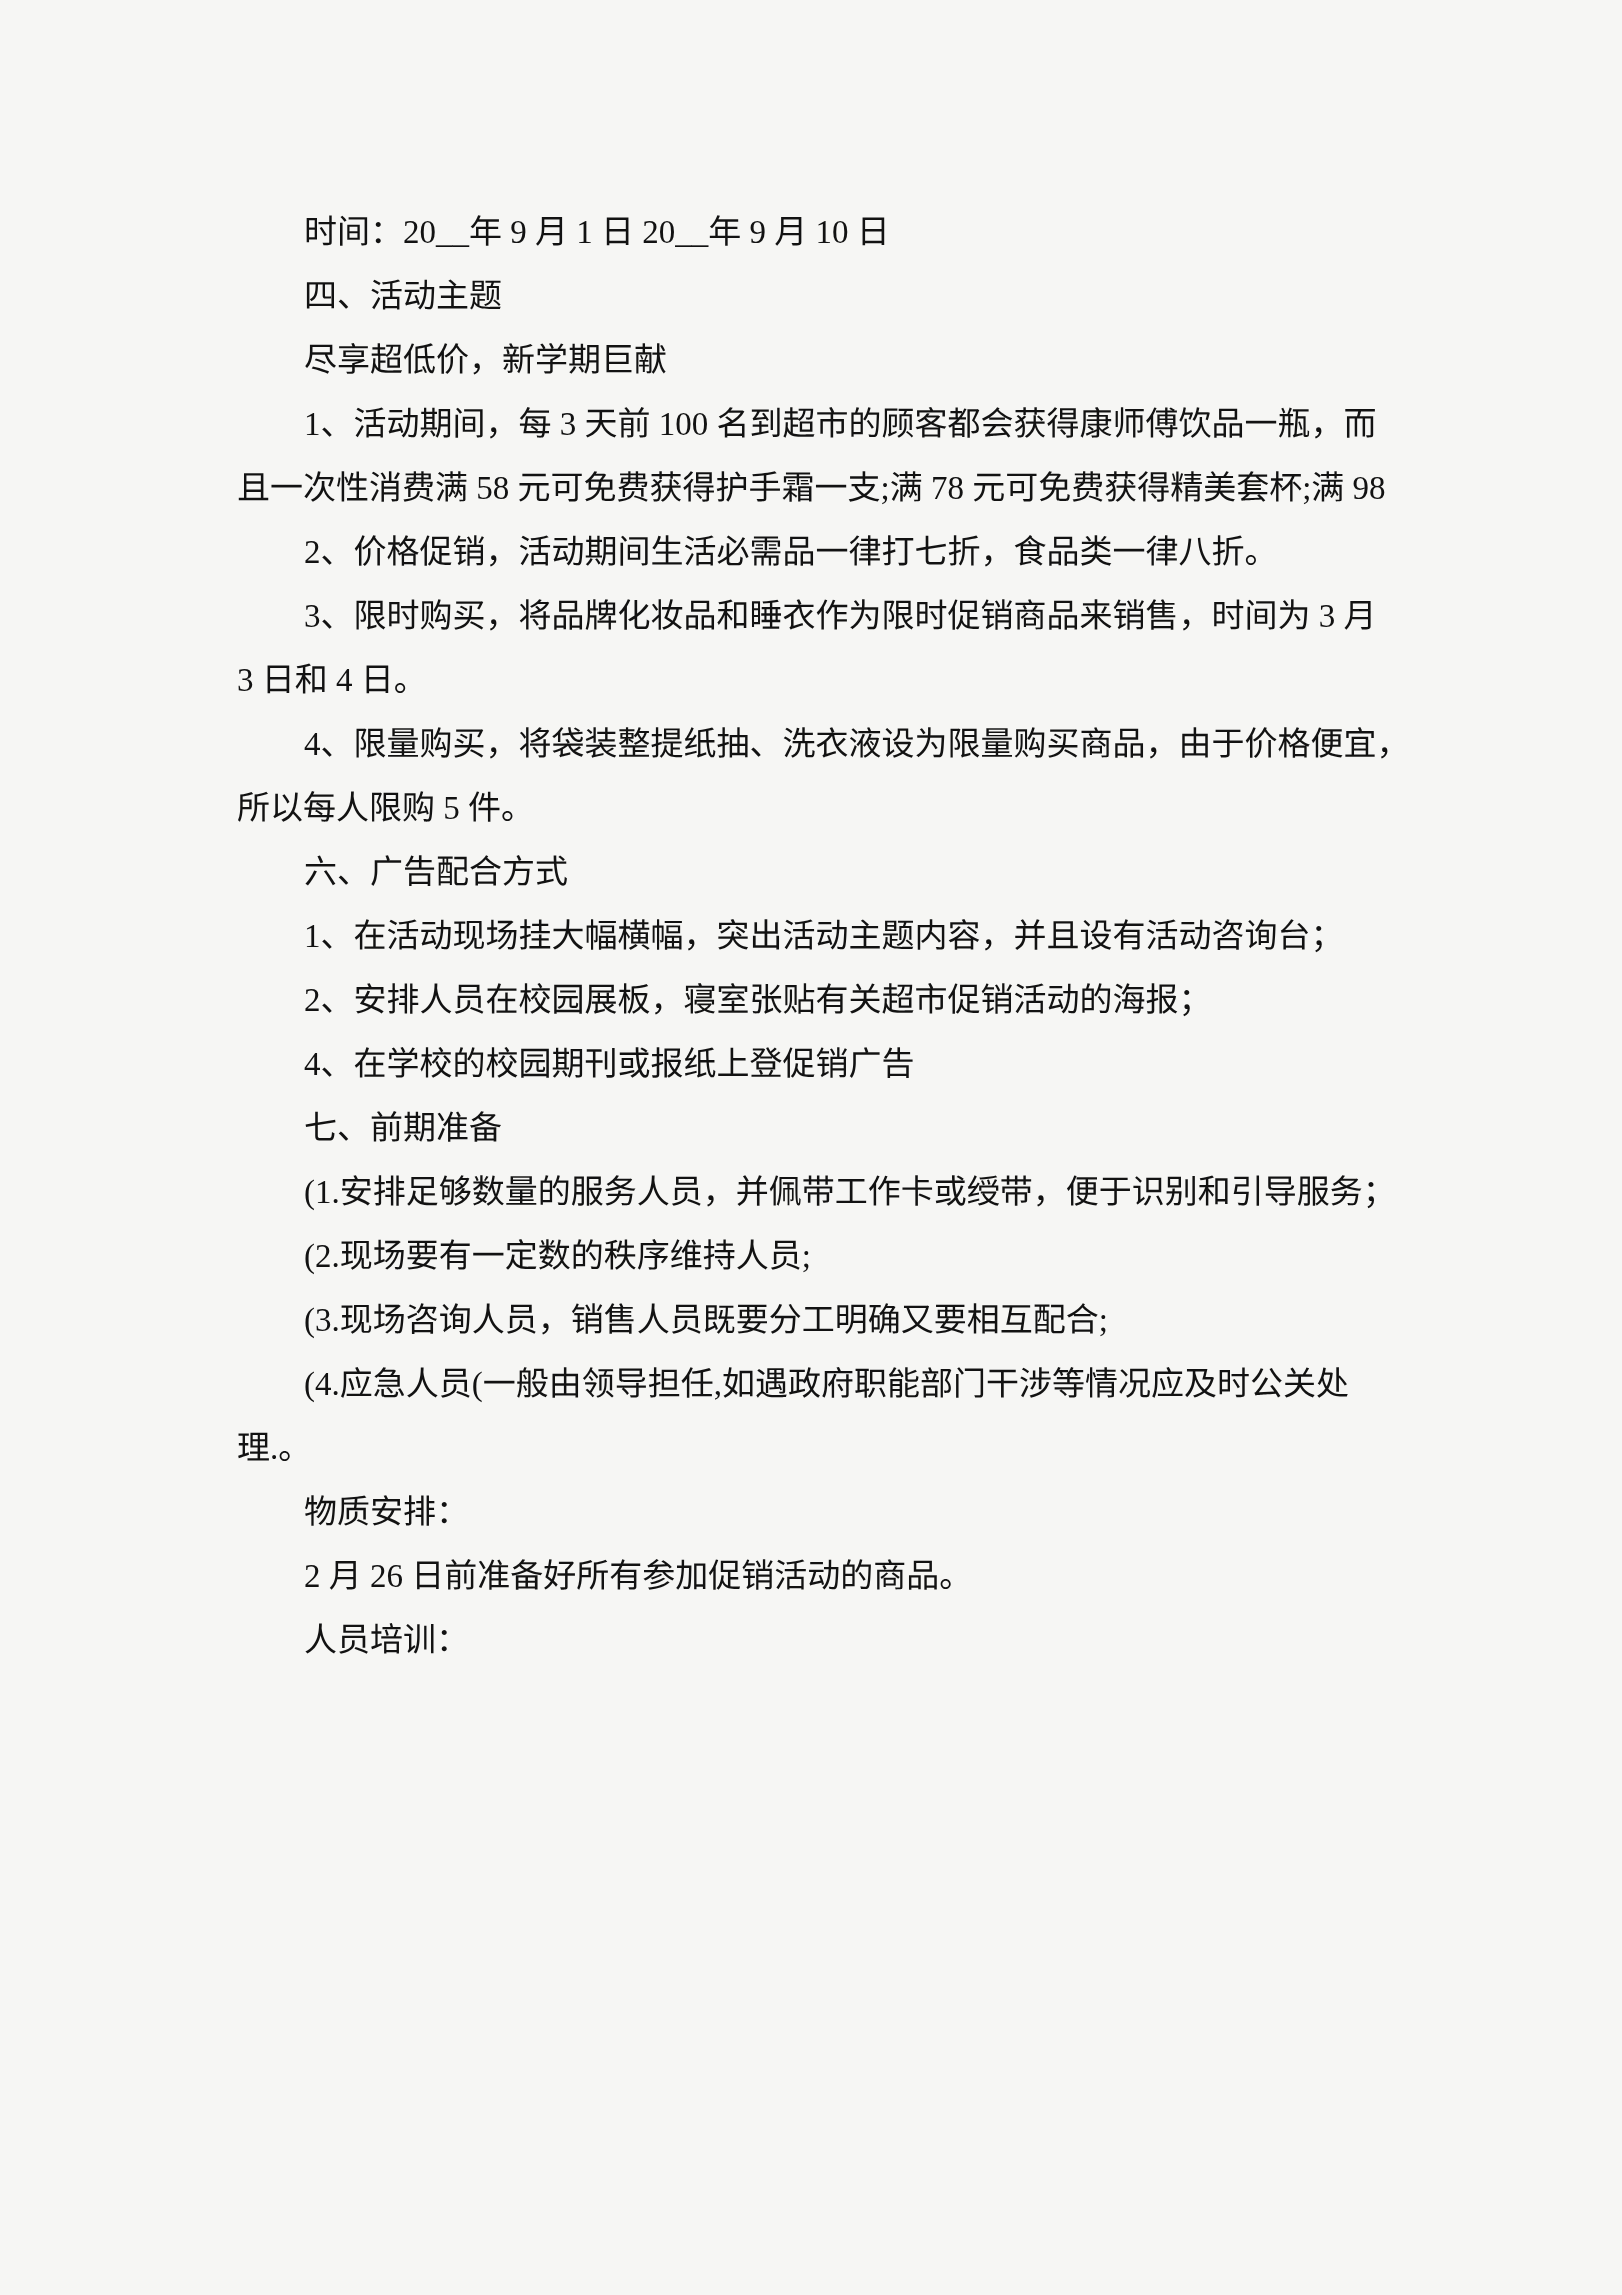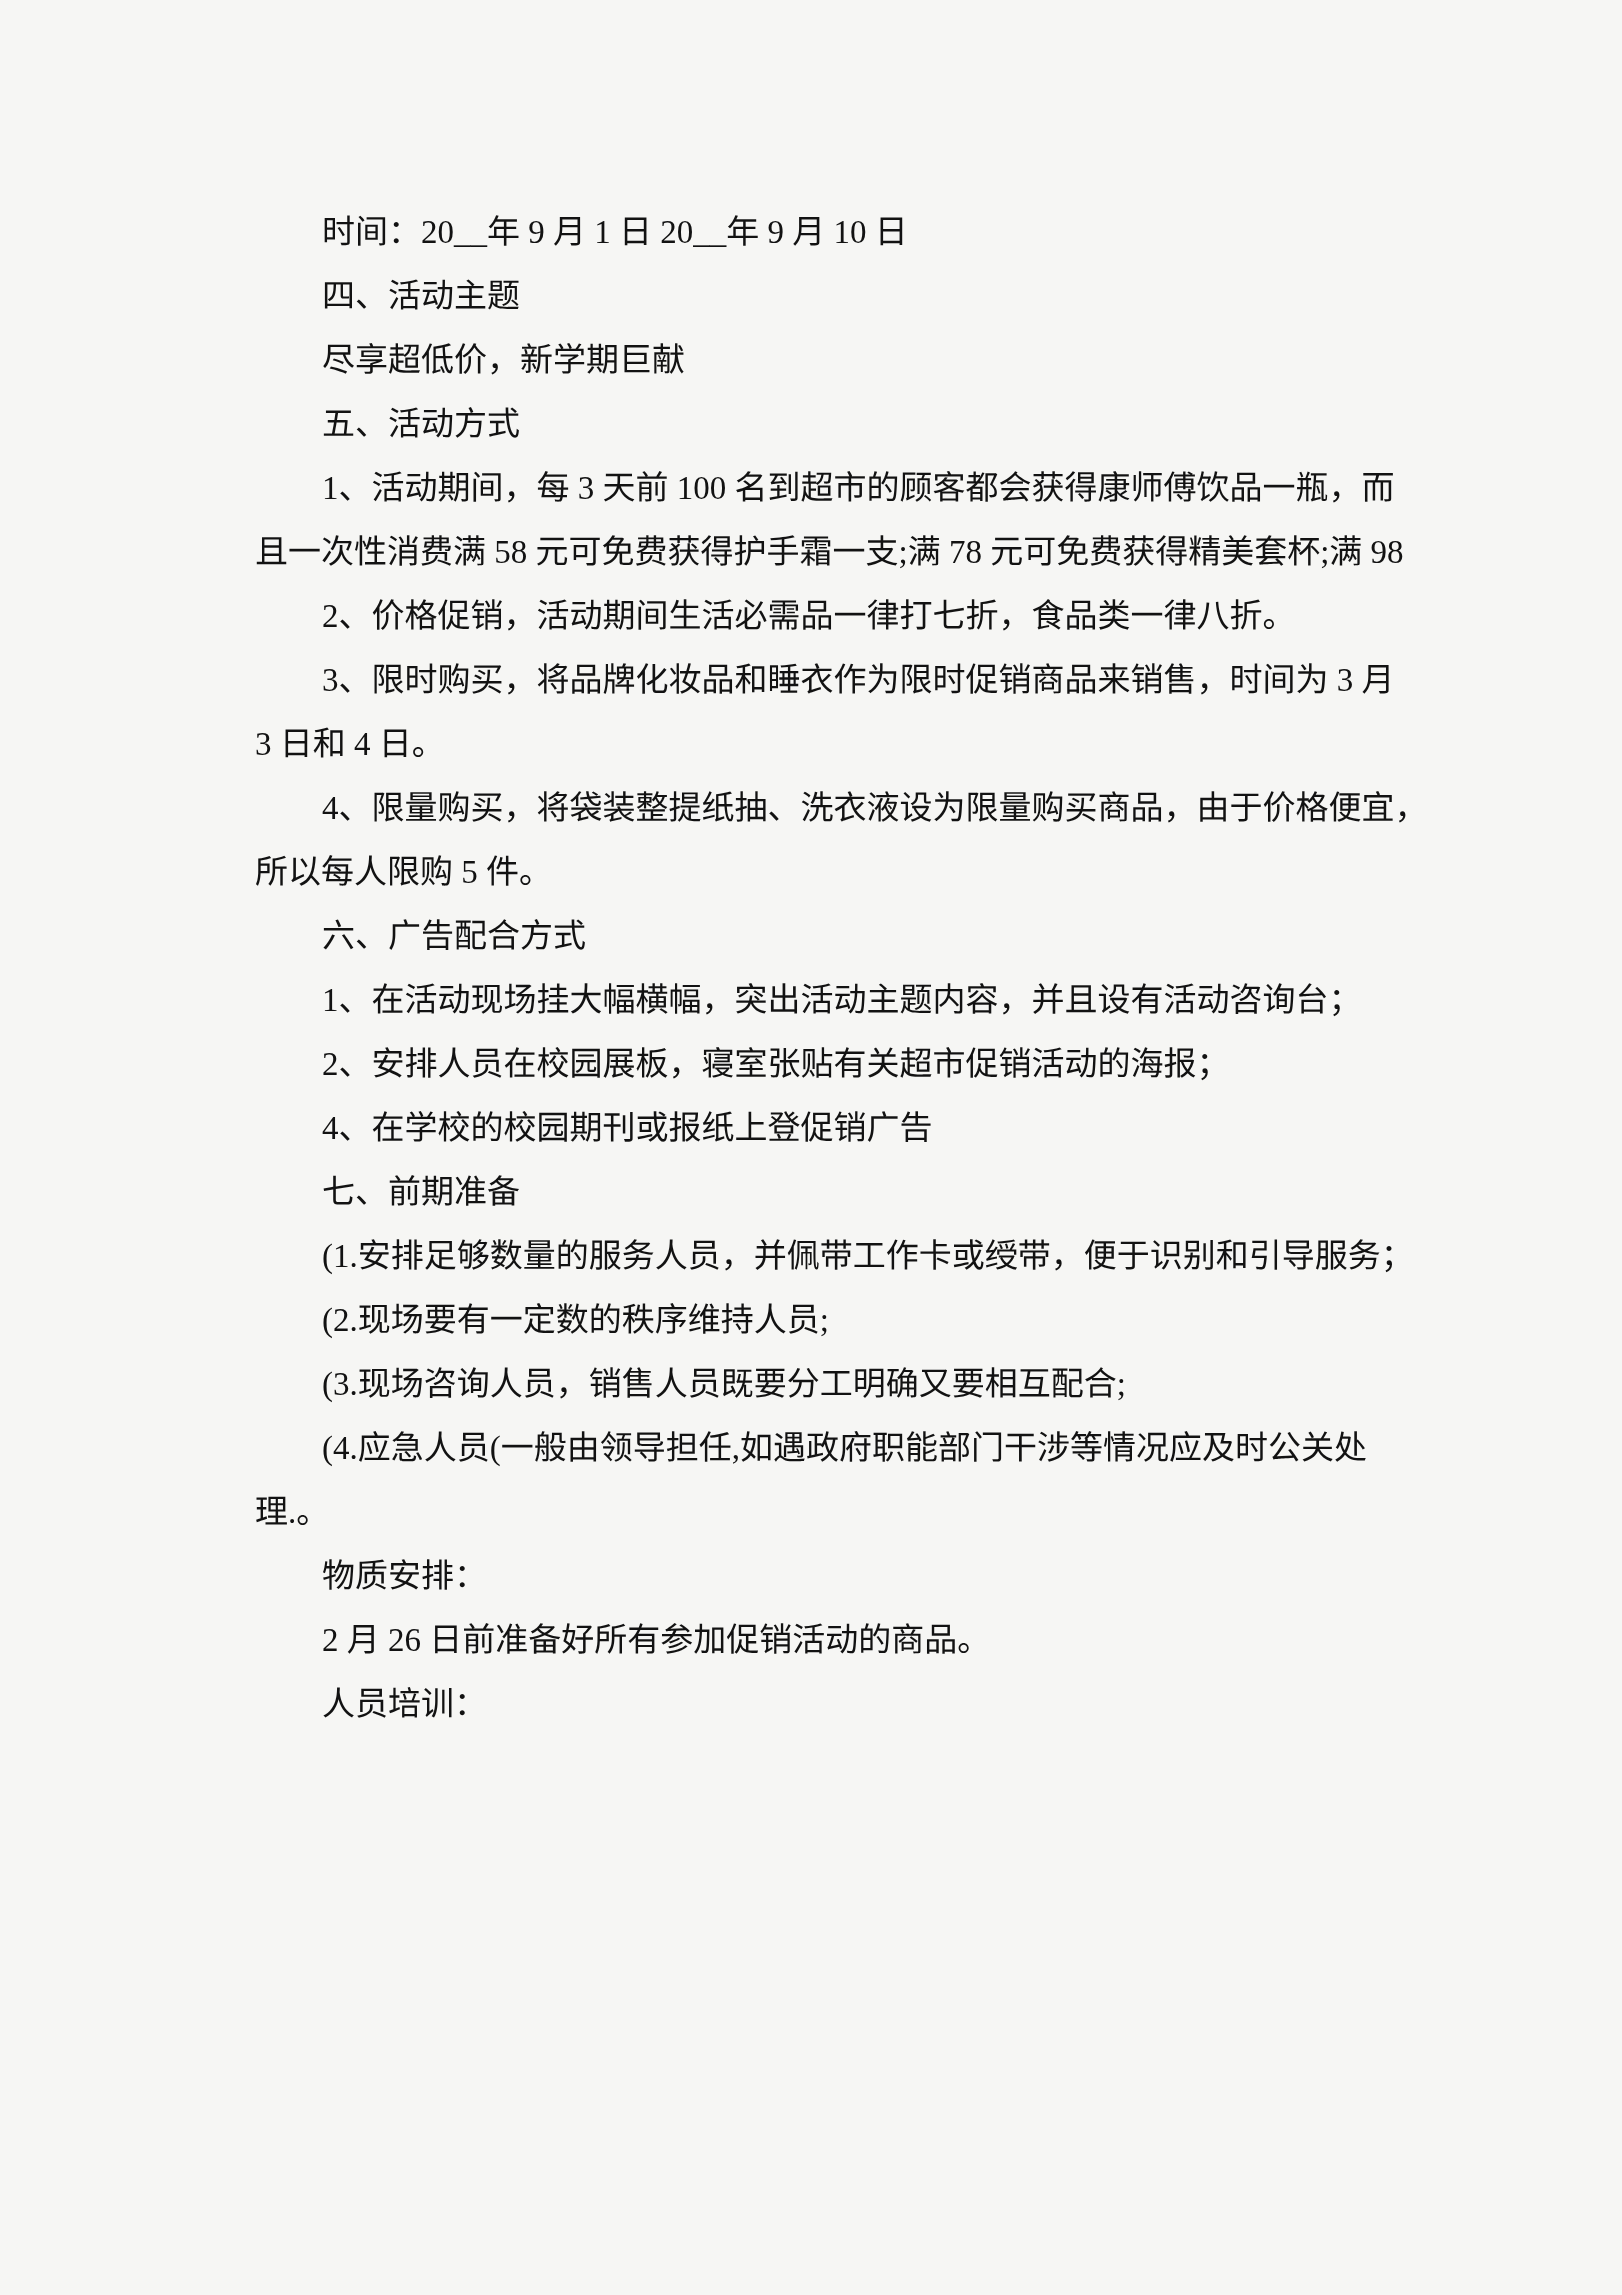--- a/index.html
+++ b/index.html
@@ -10,21 +10,21 @@
   body {
     position: relative;
     width: 1623px;
     height: 2295px;
     background: var(--page-bg, #f6f6f4);
     overflow: hidden;
   }
   
   .doc-body {
     position: absolute;
-    left: 255px;
+    left: 237px;
     top: 200px;
     width: 1139px;
     font-family: "Liberation Serif", "DejaVu Serif", serif;
     font-size: 33px;
     line-height: 64px;
     color: var(--ink, #121212);
     letter-spacing: 0;
   }
   .text-line {
     height: 64px;
@@ -35,21 +35,20 @@
     text-indent: 67px; 
   }
 </style>
 </head>
 <body style="--page-bg: #f6f6f4; --ink: #121212;">
 
 <div class="doc-body">
     <div class="text-line indent">时间：20__年 9 月 1 日 20__年 9 月 10 日</div>
     <div class="text-line indent">四、活动主题</div>
     <div class="text-line indent">尽享超低价，新学期巨献</div>
-    <div class="text-line indent">五、活动方式</div>
     <div class="text-line indent">1、活动期间，每 3 天前 100 名到超市的顾客都会获得康师傅饮品一瓶，而</div>
     <div class="text-line">且一次性消费满 58 元可免费获得护手霜一支;满 78 元可免费获得精美套杯;满 98</div>
     <div class="text-line indent">2、价格促销，活动期间生活必需品一律打七折，食品类一律八折。</div>
     <div class="text-line indent">3、限时购买，将品牌化妆品和睡衣作为限时促销商品来销售，时间为 3 月</div>
     <div class="text-line">3 日和 4 日。</div>
     <div class="text-line indent">4、限量购买，将袋装整提纸抽、洗衣液设为限量购买商品，由于价格便宜，</div>
     <div class="text-line">所以每人限购 5 件。</div>
     <div class="text-line indent">六、广告配合方式</div>
     <div class="text-line indent">1、在活动现场挂大幅横幅，突出活动主题内容，并且设有活动咨询台；</div>
     <div class="text-line indent">2、安排人员在校园展板，寝室张贴有关超市促销活动的海报；</div>

